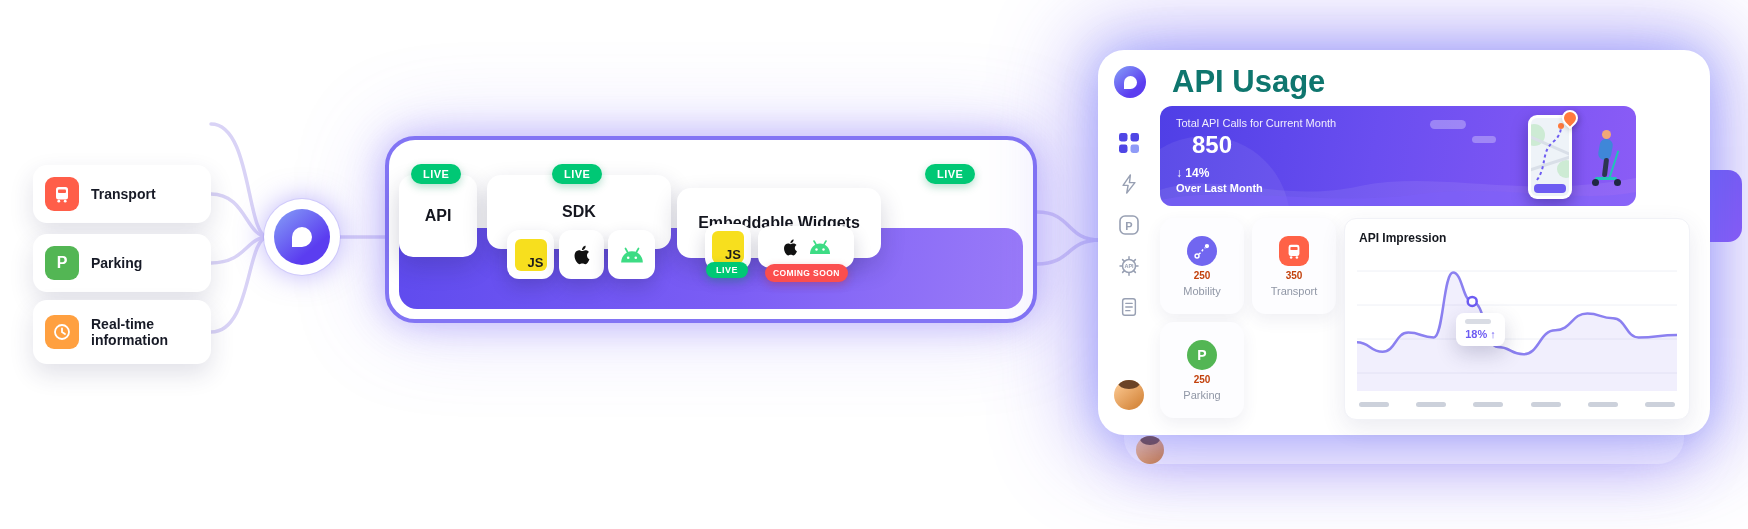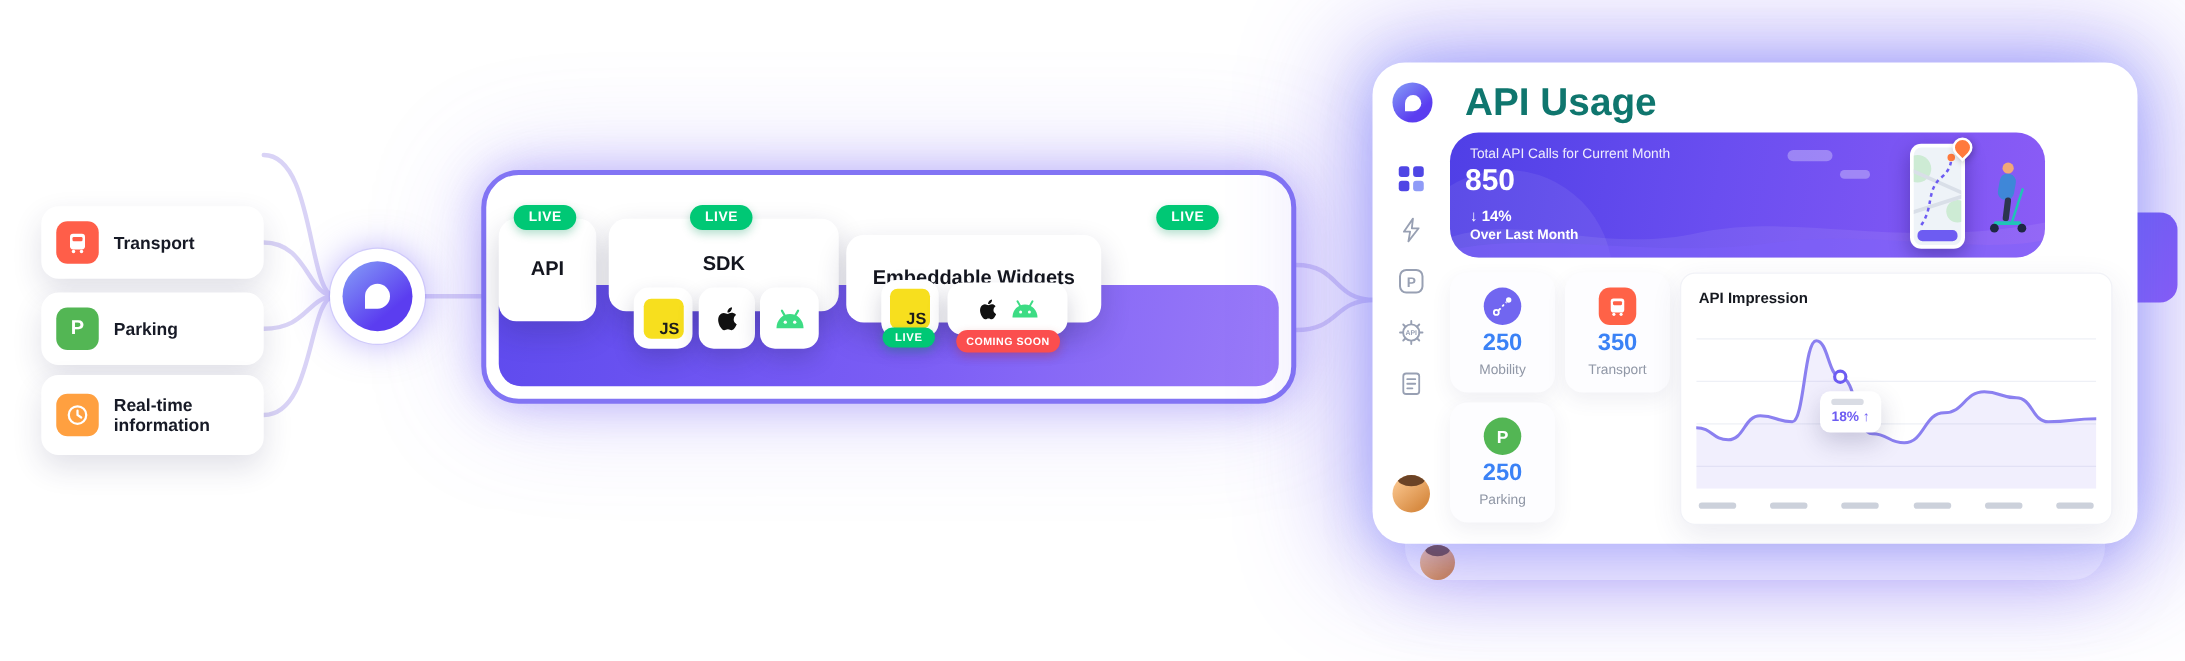--- a/index.html
+++ b/index.html
@@ -55,45 +55,45 @@
 
   
   .side-logo{position:absolute;left:16px;top:16px;width:32px;height:32px;border-radius:50%;
              background:linear-gradient(140deg,#86a0f7 0%,#5b3df0 70%);display:flex;align-items:center;justify-content:center;}
   .side-logo .drop{width:13px;height:13px;}
   .side-col{position:absolute;left:0;top:80px;width:62px;display:flex;flex-direction:column;align-items:center;gap:15px;}
   .side-item{width:26px;height:26px;display:flex;align-items:center;justify-content:center;cursor:pointer;}
   .dash-avatar{left:16px;top:330px;width:30px;height:30px;}
   .dash-title{position:absolute;left:74px;top:14px;font-size:31px;font-weight:800;color:#0f766e;}
 
-  .banner{position:absolute;left:62px;top:56px;width:476px;height:100px;border-radius:23px;overflow:hidden;color:#fff;
+  .banner{position:absolute;left:62px;top:56px;width:476px;height:100px;border-radius:12px;overflow:hidden;color:#fff;
           background:linear-gradient(100deg,#4f3fe6 0%,#6a4ef0 45%,#8b5cf6 100%);}
   .banner-label{position:absolute;left:16px;top:11px;font-size:11px;color:rgba(255,255,255,.9);}
-  .banner-value{position:absolute;left:12px;top:25px;font-size:24px;font-weight:800;}
+  .banner-value{position:absolute;left:32px;top:25px;font-size:24px;font-weight:800;}
   .banner-delta{position:absolute;left:16px;top:60px;font-size:12px;font-weight:700;}
   .banner-caption{position:absolute;left:16px;top:76px;font-size:11px;font-weight:700;}
   .banner-blob{position:absolute;width:170px;height:170px;border-radius:50%;background:rgba(255,255,255,.07);left:-40px;bottom:-100px;}
   .cloud{position:absolute;background:rgba(255,255,255,.30);border-radius:20px;}
   .phone{position:absolute;right:64px;top:9px;width:44px;height:84px;background:#fff;border-radius:9px;padding:3px;box-sizing:border-box;
          box-shadow:0 6px 16px rgba(20,10,80,.35);}
   .phone-screen{position:relative;width:100%;height:100%;background:#eef3f8;border-radius:6px;overflow:hidden;}
   .map-blob{position:absolute;border-radius:50%;background:#cdebd4;}
   .map-road{position:absolute;background:#d9dfe8;}
   .phone-pill{position:absolute;left:3px;right:3px;bottom:3px;height:9px;border-radius:4px;background:#6d5cf2;}
   .pin{position:absolute;right:58px;top:4px;width:12px;height:12px;border-radius:50% 50% 50% 0;transform:rotate(-45deg);
        background:#ff7a3d;border:2px solid #fff;box-shadow:0 2px 6px rgba(0,0,0,.25);}
   .rider{position:absolute;right:8px;top:24px;width:40px;height:70px;}
   .rider div{position:absolute;}
 
   .stats{position:absolute;left:62px;top:168px;display:grid;grid-template-columns:84px 84px;gap:8px;}
   .stat{height:96px;background:#fdfdff;border-radius:14px;box-shadow:0 6px 16px rgba(60,60,120,.08);
         display:flex;flex-direction:column;align-items:center;justify-content:center;gap:4px;}
   .stat-icon{width:30px;height:30px;border-radius:50%;display:flex;align-items:center;justify-content:center;
              color:#fff;font-weight:800;font-size:14px;}
-  .stat-value{font-size:19px;font-weight:800;color:#3b82f6;}
+  .stat-value{font-size:10px;font-weight:800;color:#c2410c;}
   .stat-label{font-size:11px;color:#9097a6;}
 
   .chart-card{position:absolute;left:246px;top:168px;width:344px;height:200px;background:#fff;border-radius:12px;
               border:1px solid #f1f2f7;box-shadow:0 8px 24px rgba(60,60,120,.10);}
   .chart-title{position:absolute;left:14px;top:12px;font-size:12px;font-weight:800;color:#15181f;}
   .chart-svg{position:absolute;left:12px;top:34px;}
   .dash-row{position:absolute;left:14px;right:14px;bottom:12px;display:flex;justify-content:space-between;}
   .dash-row span{width:30px;height:5px;border-radius:3px;background:#ccd1db;}
   .tooltip{position:absolute;background:#fff;border-radius:8px;box-shadow:0 8px 20px rgba(50,50,100,.22);
            padding:6px 9px;display:flex;flex-direction:column;gap:4px;z-index:6;}

